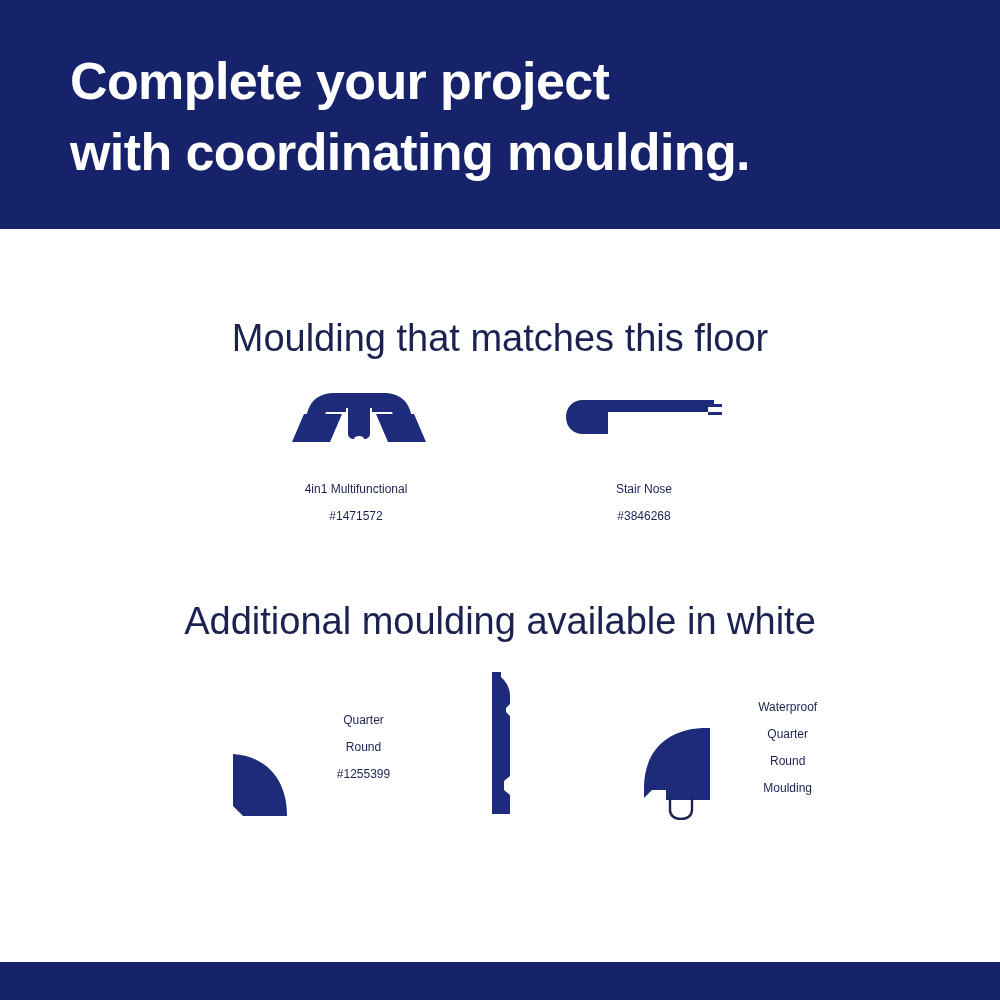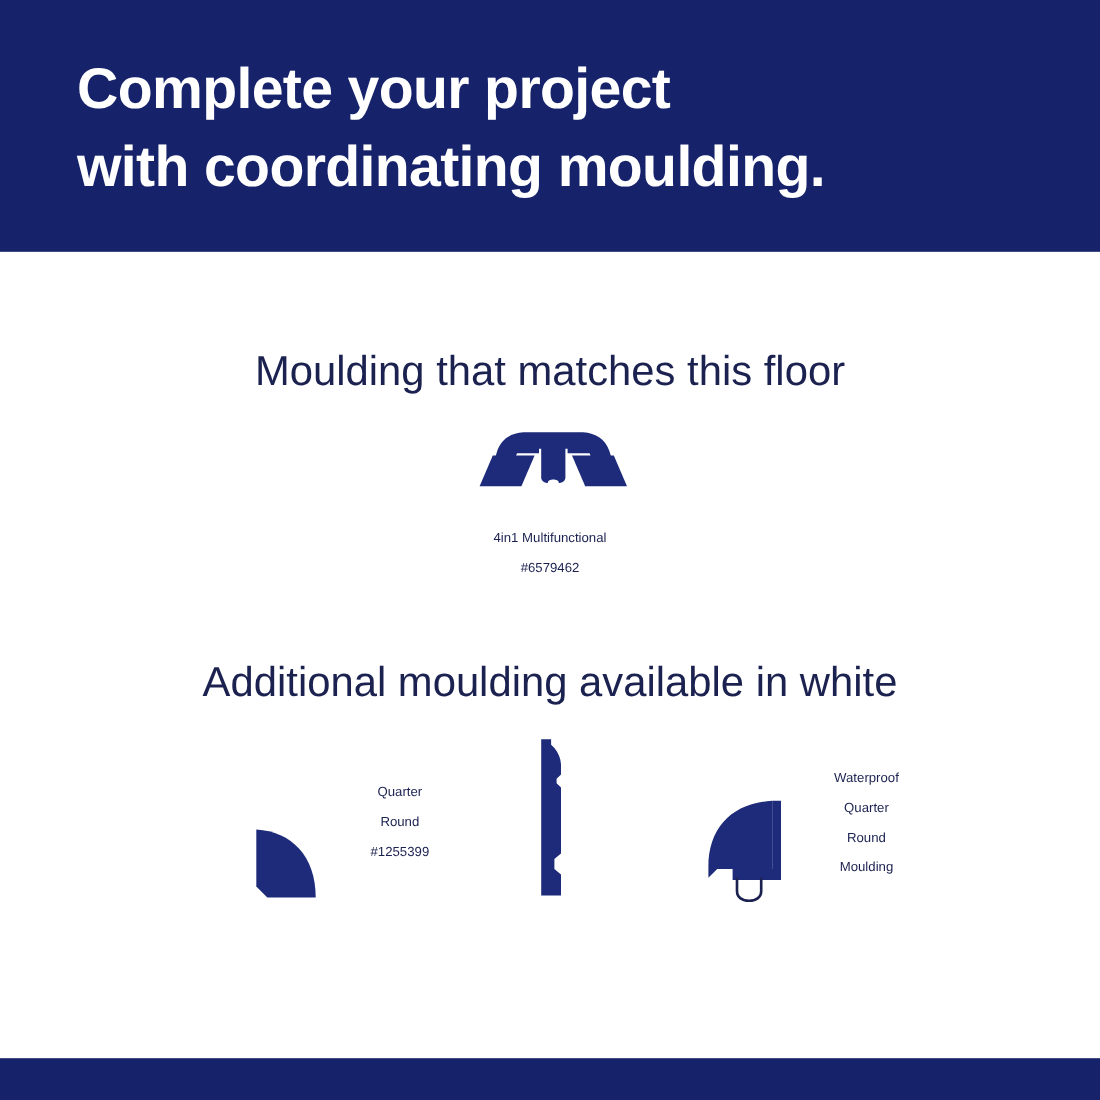--- a/index.html
+++ b/index.html
@@ -179,24 +179,41 @@
 
               <path d="M96 24 L134 24 L146 52 L108 52 Z" fill="#1d2b7a"></path>
 
               <path d="M68 16 L90 16 L90 44 C90 47 87 49 84 49 L74 49 C71 49 68 47 68 44 Z" fill="#1d2b7a"></path>
 
               <path d="M74 49 C74 45 84 45 84 49 Z" fill="#ffffff"></path>
             </svg>
           </div>
           <div class="item-caption">
             <span>4in1 Multifunctional</span>
-            <span class="item-sku">#6579462</span>
-          </div>
-        </div>
-
+            <span class="item-sku">#1471572</span>
+          </div>
+        </div>
+
+        <div class="item-one">
+          <div class="art-one">
+            <svg width="160" height="56" viewBox="0 0 160 56" aria-hidden="true">
+
+              <path d="M19 10 C9 10 2 17 2 27 C2 37 9 44 19 44 L44 44 L44 22
+                       L144 22 L144 17 L158 17 L158 14 L150 14 L150 10 Z" fill="#1d2b7a"></path>
+
+              <path d="M44 10 L150 10 L150 14 L158 14 L158 17 L144 17 L144 22 L44 22 Z" fill="#1d2b7a"></path>
+
+              <path d="M144 22 L158 22 L158 25 L144 25 Z" fill="#1d2b7a"></path>
+            </svg>
+          </div>
+          <div class="item-caption">
+            <span>Stair Nose</span>
+            <span class="item-sku">#3846268</span>
+          </div>
+        </div>
 
       </div>
     </div>
 
     <div class="section-two">
       <h2 class="section-heading">Additional moulding available in white</h2>
 
       <div class="row">
 
         <div class="item-two">

